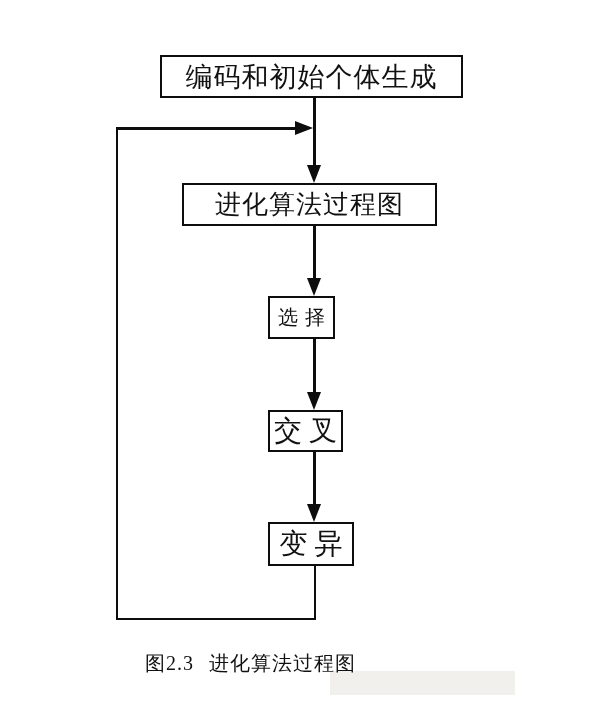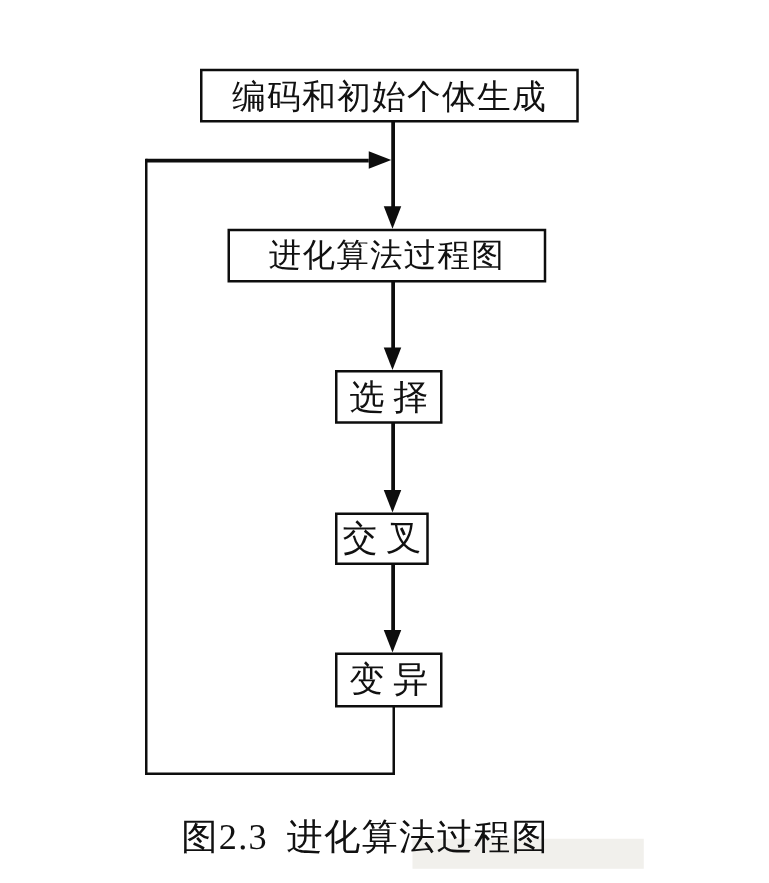--- a/index.html
+++ b/index.html
@@ -25,21 +25,21 @@
     align-items: center;
     justify-content: center;
     text-align: center;
     white-space: nowrap;
   }
   .node span {
     display: inline-block;
   }
   .node-encoding    { left: 160px; top: 55px;  width: 303px; height: 43px; font-size: 27px; letter-spacing: 1px; }
   .node-fitness     { left: 182px; top: 183px; width: 255px; height: 43px; font-size: 26px; letter-spacing: 1px; }
-  .node-selection   { left: 268px; top: 296px; width: 86px;  height: 43px; font-size: 28px; letter-spacing: 7px; }
+  .node-selection   { left: 268px; top: 296px; width: 67px;  height: 43px; font-size: 20px; letter-spacing: 7px; }
   .node-crossover   { left: 268px; top: 410px; width: 75px;  height: 42px; font-size: 28px; letter-spacing: 7px; }
   .node-mutation    { left: 268px; top: 522px; width: 86px;  height: 44px; font-size: 28px; letter-spacing: 7px; text-align: center; }
   .node-selection, .node-crossover, .node-mutation { text-indent: 7px; } 
 
   .line {
     position: absolute;
     background: #0d0d0d;
   }
   .ah-down {
     position: absolute;
@@ -52,21 +52,21 @@
     position: absolute;
     width: 0; height: 0;
     border-top: 7px solid transparent;
     border-bottom: 7px solid transparent;
     border-left: 18px solid #0d0d0d;
   }
   .caption {
     position: absolute;
     left: 145px;
     top: 650px;
-    font-size: 29px;
+    font-size: 20px;
     letter-spacing: 1px;
     white-space: nowrap;
     z-index: 2;
   }
   .caption .cap-title { margin-left: 15px; }
   .scan-artifact {
     position: absolute;
     left: 330px;
     top: 671px;
     width: 185px;

